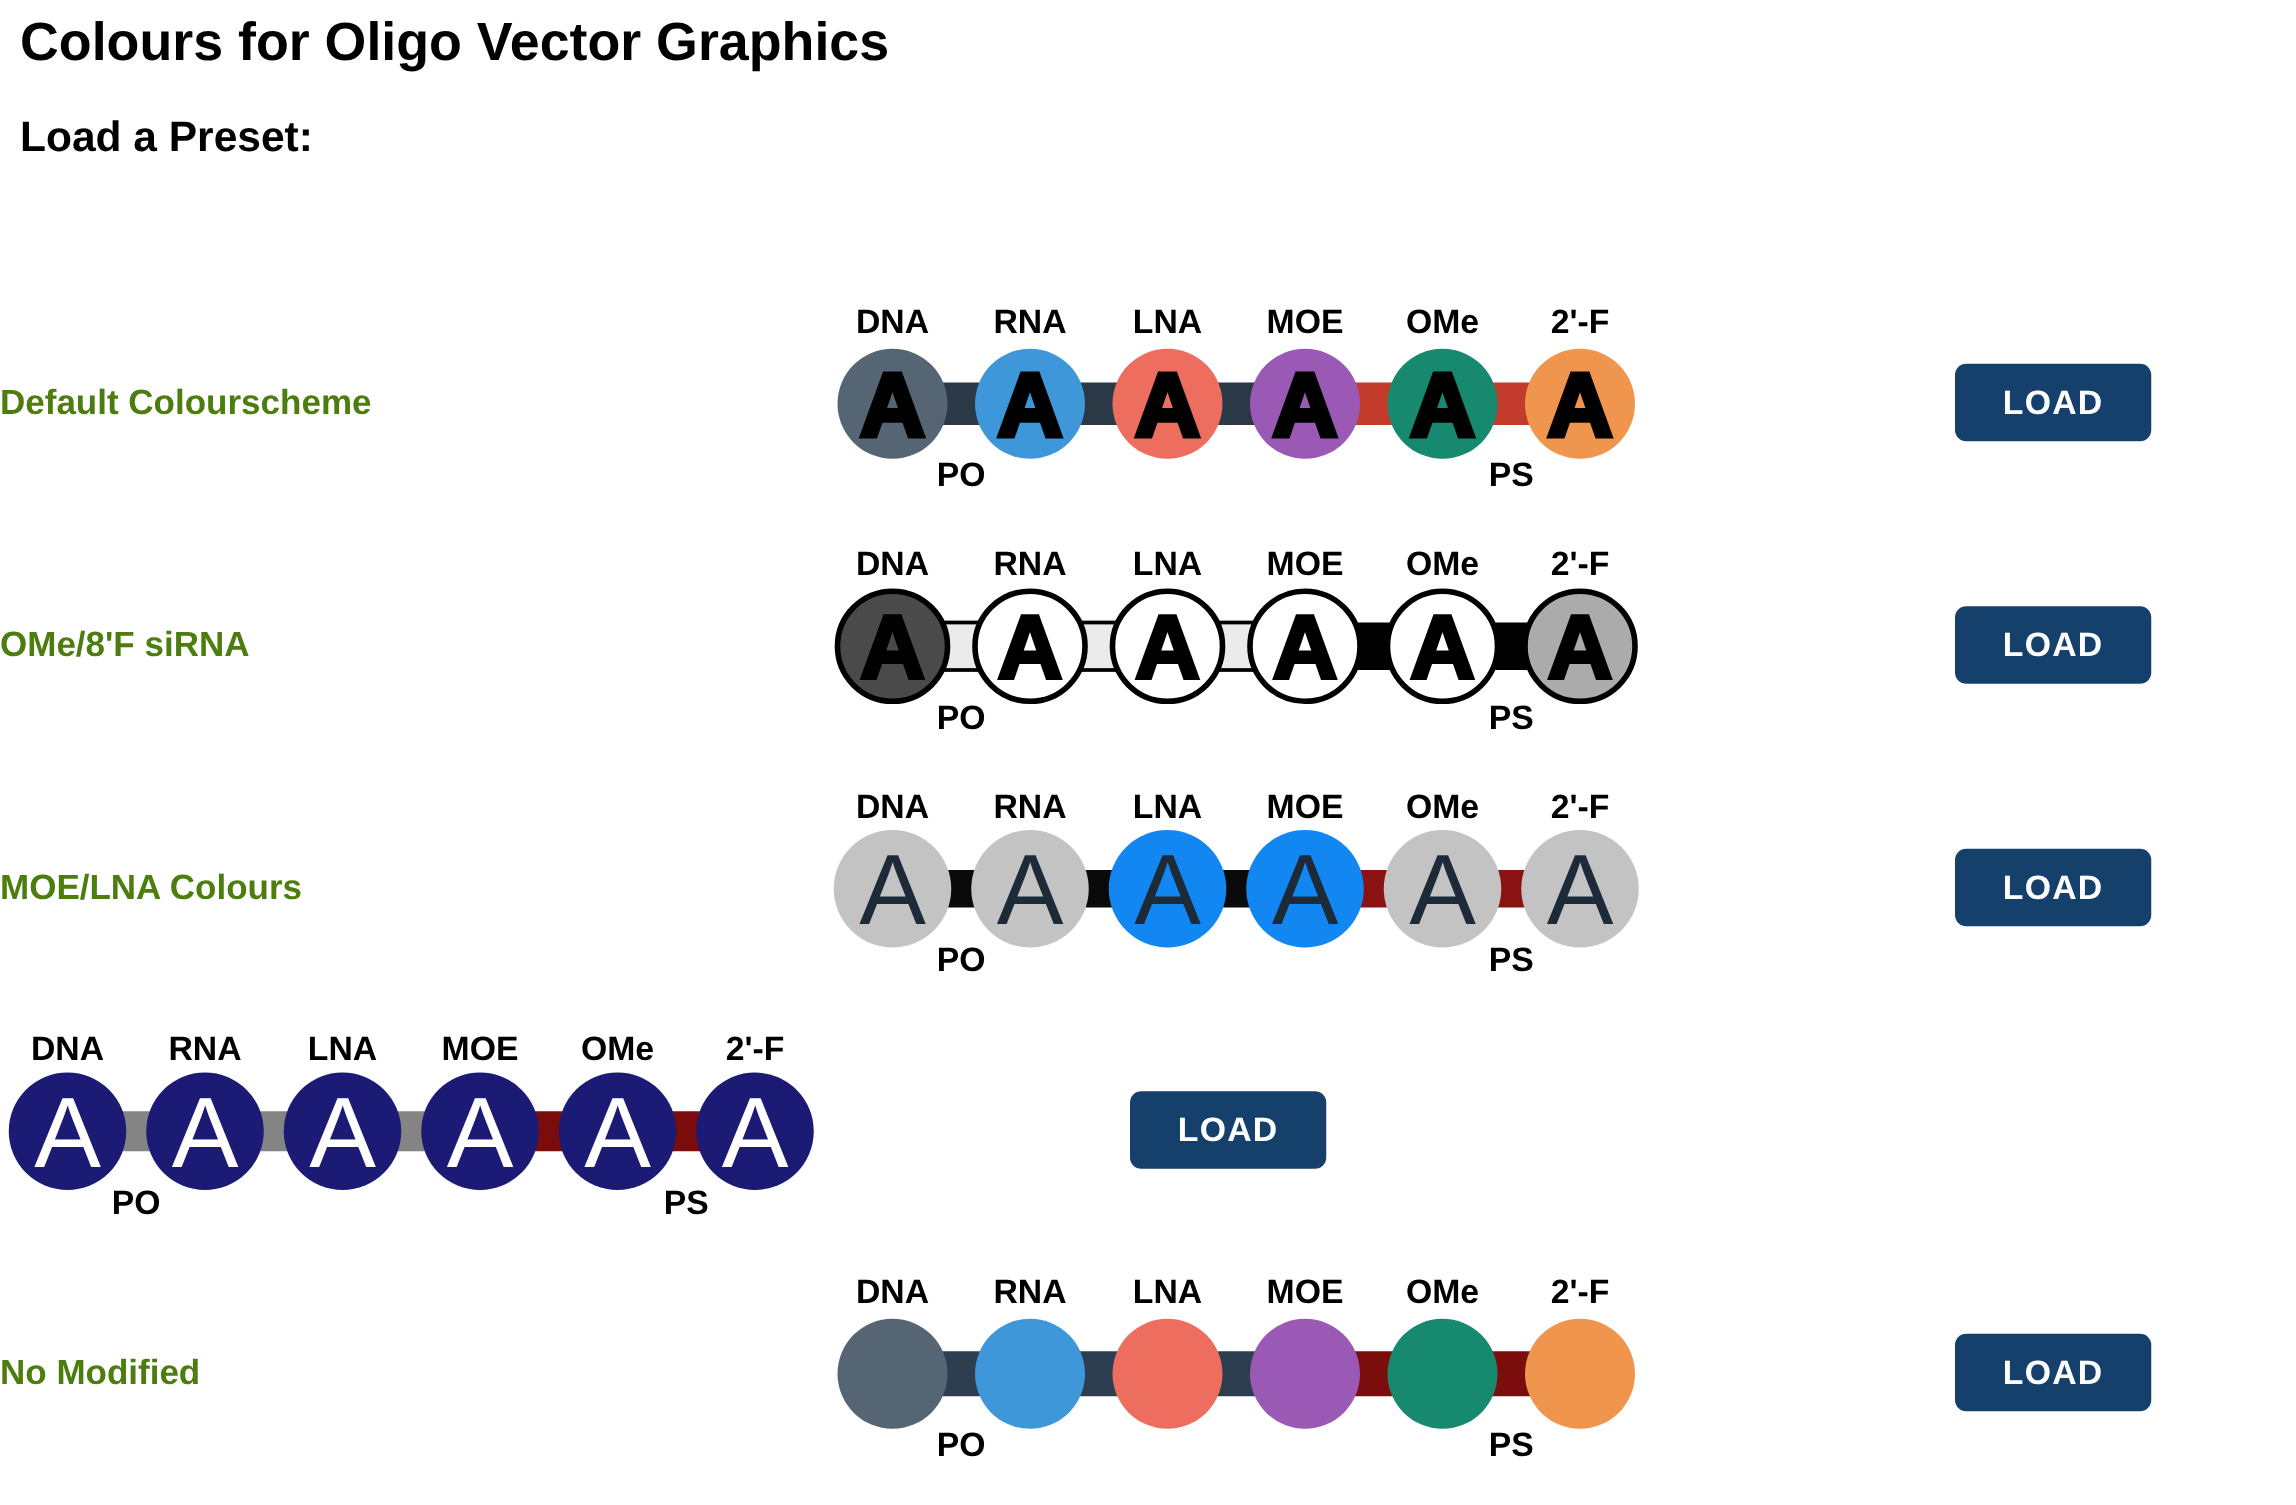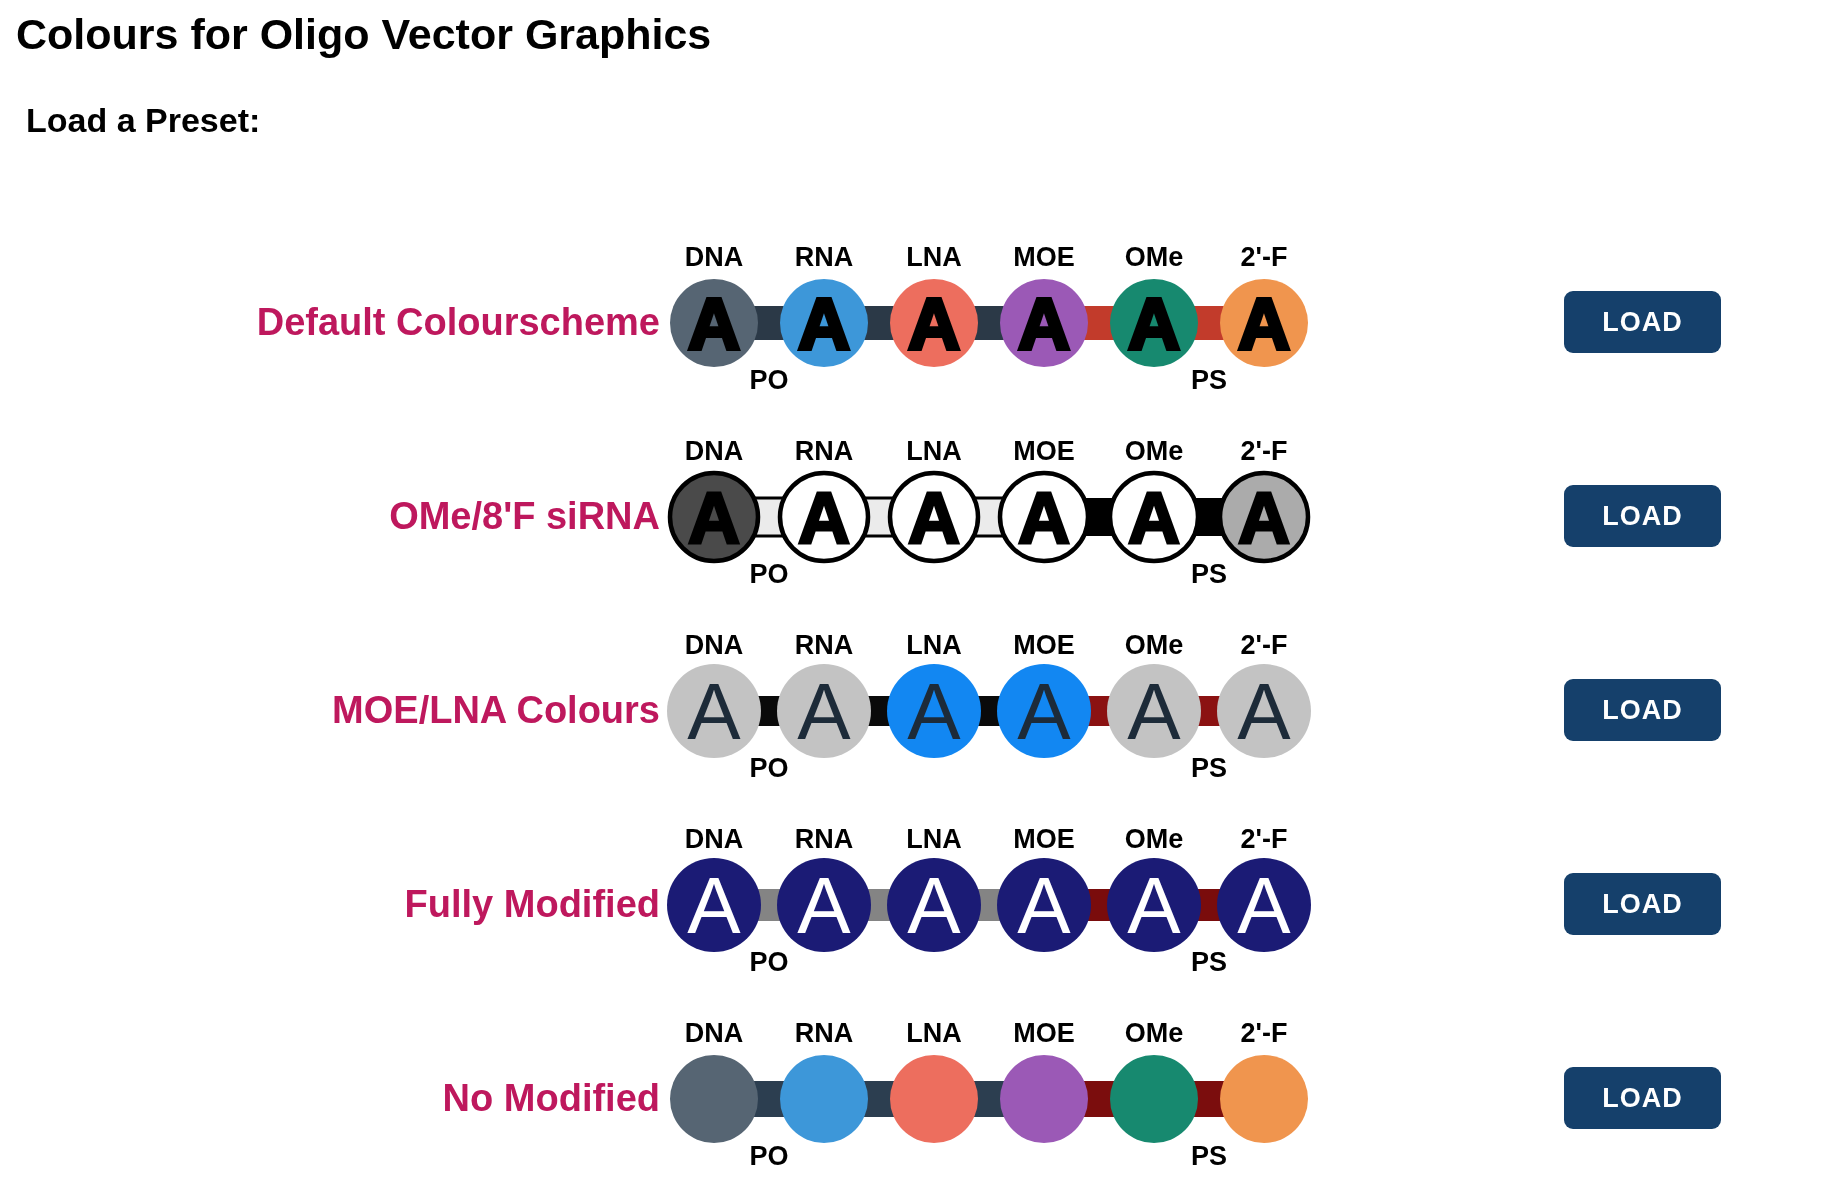--- a/index.html
+++ b/index.html
@@ -12,41 +12,41 @@
   }
   .page-title{
     margin:0;
     padding:10px 0 0 16px;
     font-size:43px;
     font-weight:700;
     color:#000000;
     letter-spacing:0px;
   }
   .section-title{
-    margin:10px;
+    margin:0;
     padding:32px 0 0 16px;
     font-size:34px;
     font-weight:700;
     color:#000000;
   }
   .rows{
     position:absolute;
     top:212px;left:0;width:100%;
   }
   .preset-row{
     display:flex;
     align-items:flex-start;
     height:194px;
   }
   .preset-name{
     width:660px;
-    text-align:right;
-    font-size:38px;
-    font-weight:700;
-    color:#be185d;
+    text-align:left;
+    font-size:28px;
+    font-weight:700;
+    color:#4d7c0f;
     align-self:center;
     transform:translateY(13px);
   }
   .diagram-wrap{
     width:660px;
     margin-top:14px;
     flex:0 0 auto;
   }
   .btn-wrap{
     margin-left:224px;
@@ -175,21 +175,20 @@
             <text x="604" y="40" text-anchor="middle" font-size="27" font-weight="700" fill="#000000">2'-F</text>
             <text x="109" y="163" text-anchor="middle" font-size="27" font-weight="700" fill="#000000">PO</text>
             <text x="549" y="163" text-anchor="middle" font-size="27" font-weight="700" fill="#000000">PS</text>
           </svg></div>
       <div class="btn-wrap">
         <button class="load-button">LOAD</button>
       </div>
     </div>
 
     <div class="preset-row">
-      <div class="preset-name">Fully Modified</div>
       <div class="diagram-wrap"><svg viewBox="0 0 660 170" width="660" height="170">
             <rect x="54" y="81" width="110" height="32" fill="#848484"></rect>
             <rect x="164" y="81" width="110" height="32" fill="#848484"></rect>
             <rect x="274" y="81" width="110" height="32" fill="#848484"></rect>
             <rect x="384" y="81" width="110" height="32" fill="#7A0C0C"></rect>
             <rect x="494" y="81" width="110" height="32" fill="#7A0C0C"></rect>
             <circle cx="54" cy="97" r="47" fill="#1B1B75"></circle>
             <text x="54" y="125.4" text-anchor="middle" font-size="80" font-weight="400" fill="#FFFFFF">A</text>
             <text x="54" y="40" text-anchor="middle" font-size="27" font-weight="700" fill="#000000">DNA</text>
             <circle cx="164" cy="97" r="47" fill="#1B1B75"></circle>

